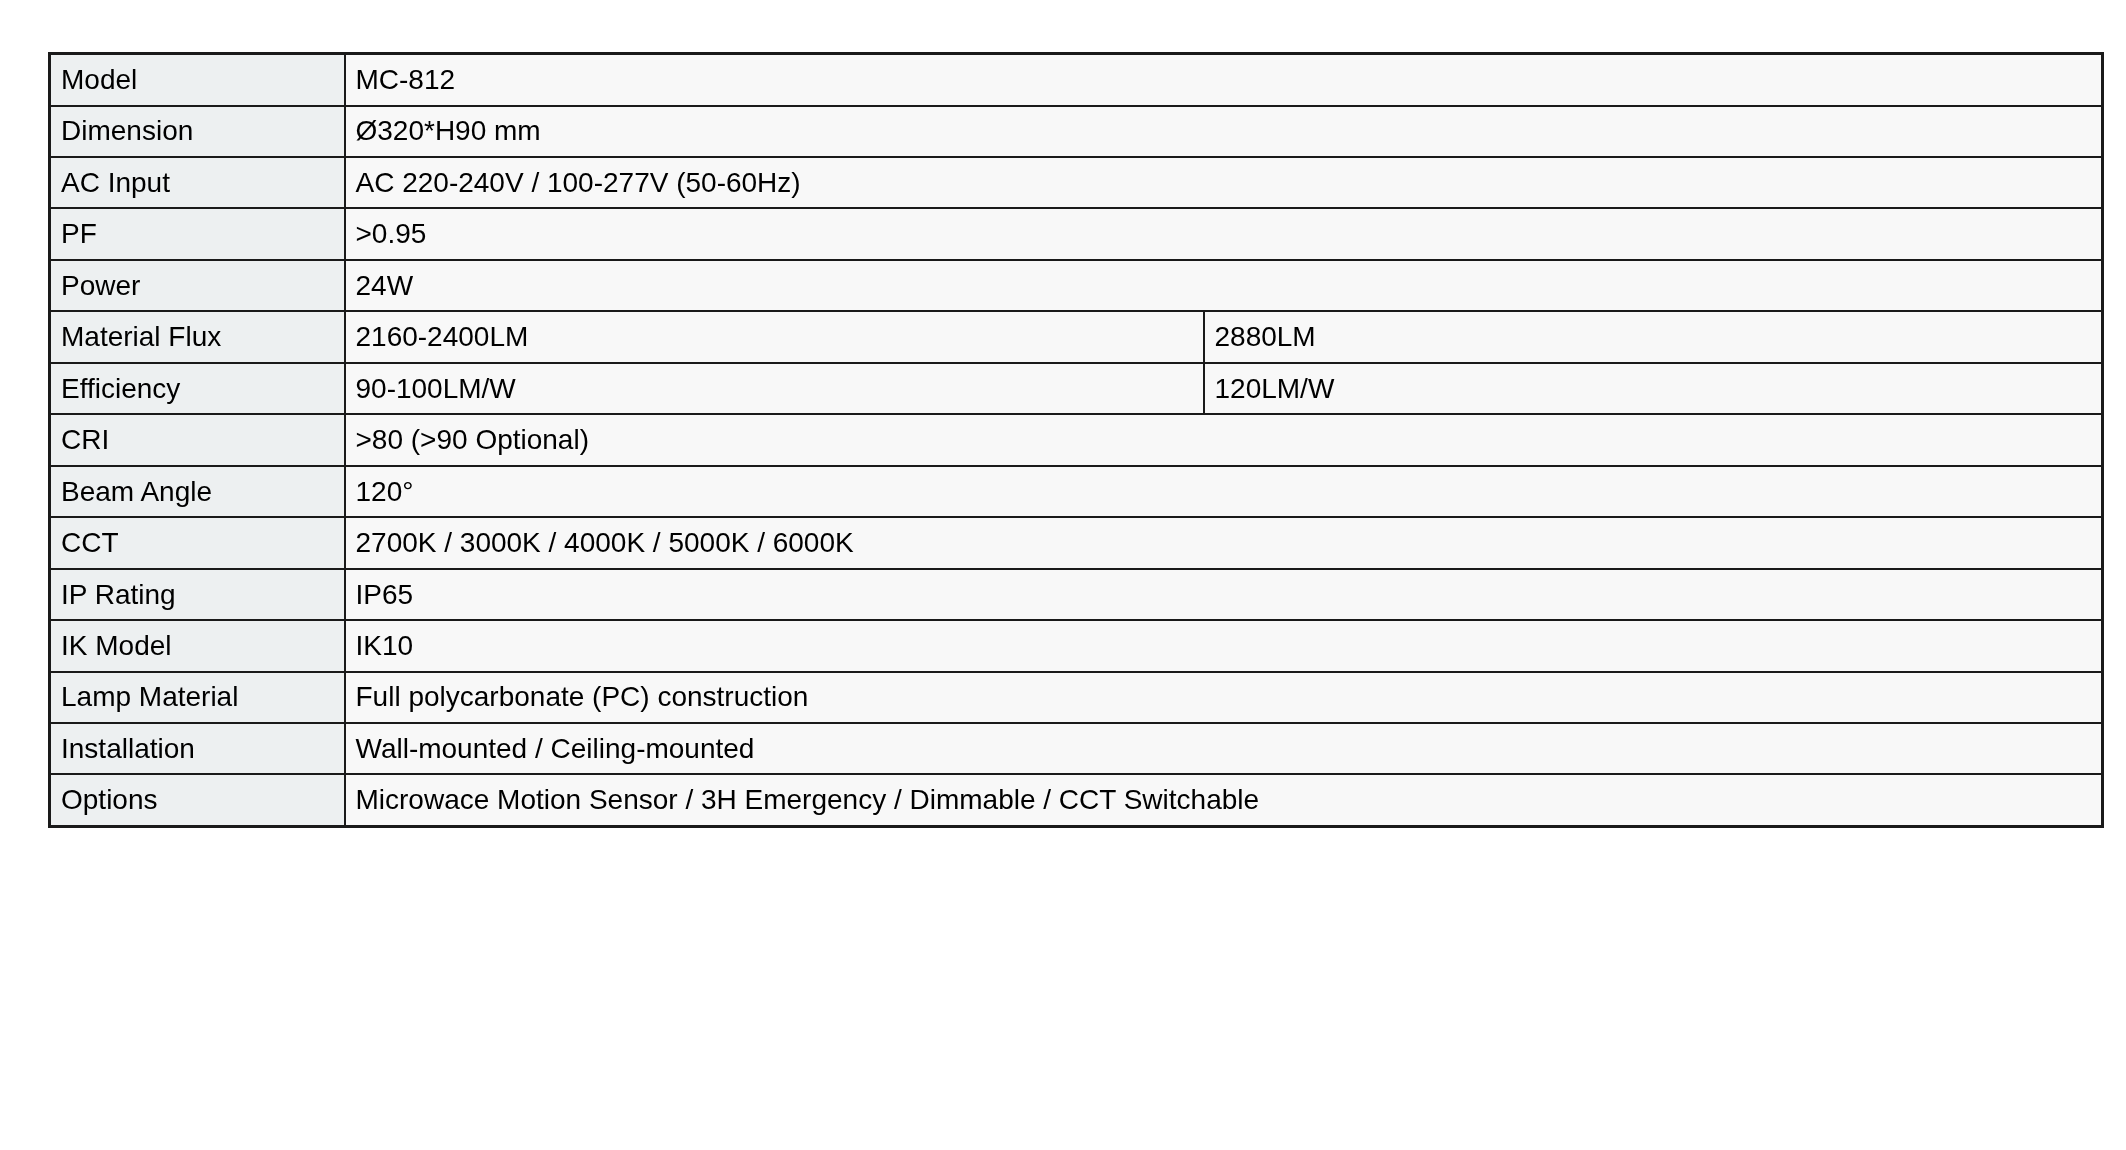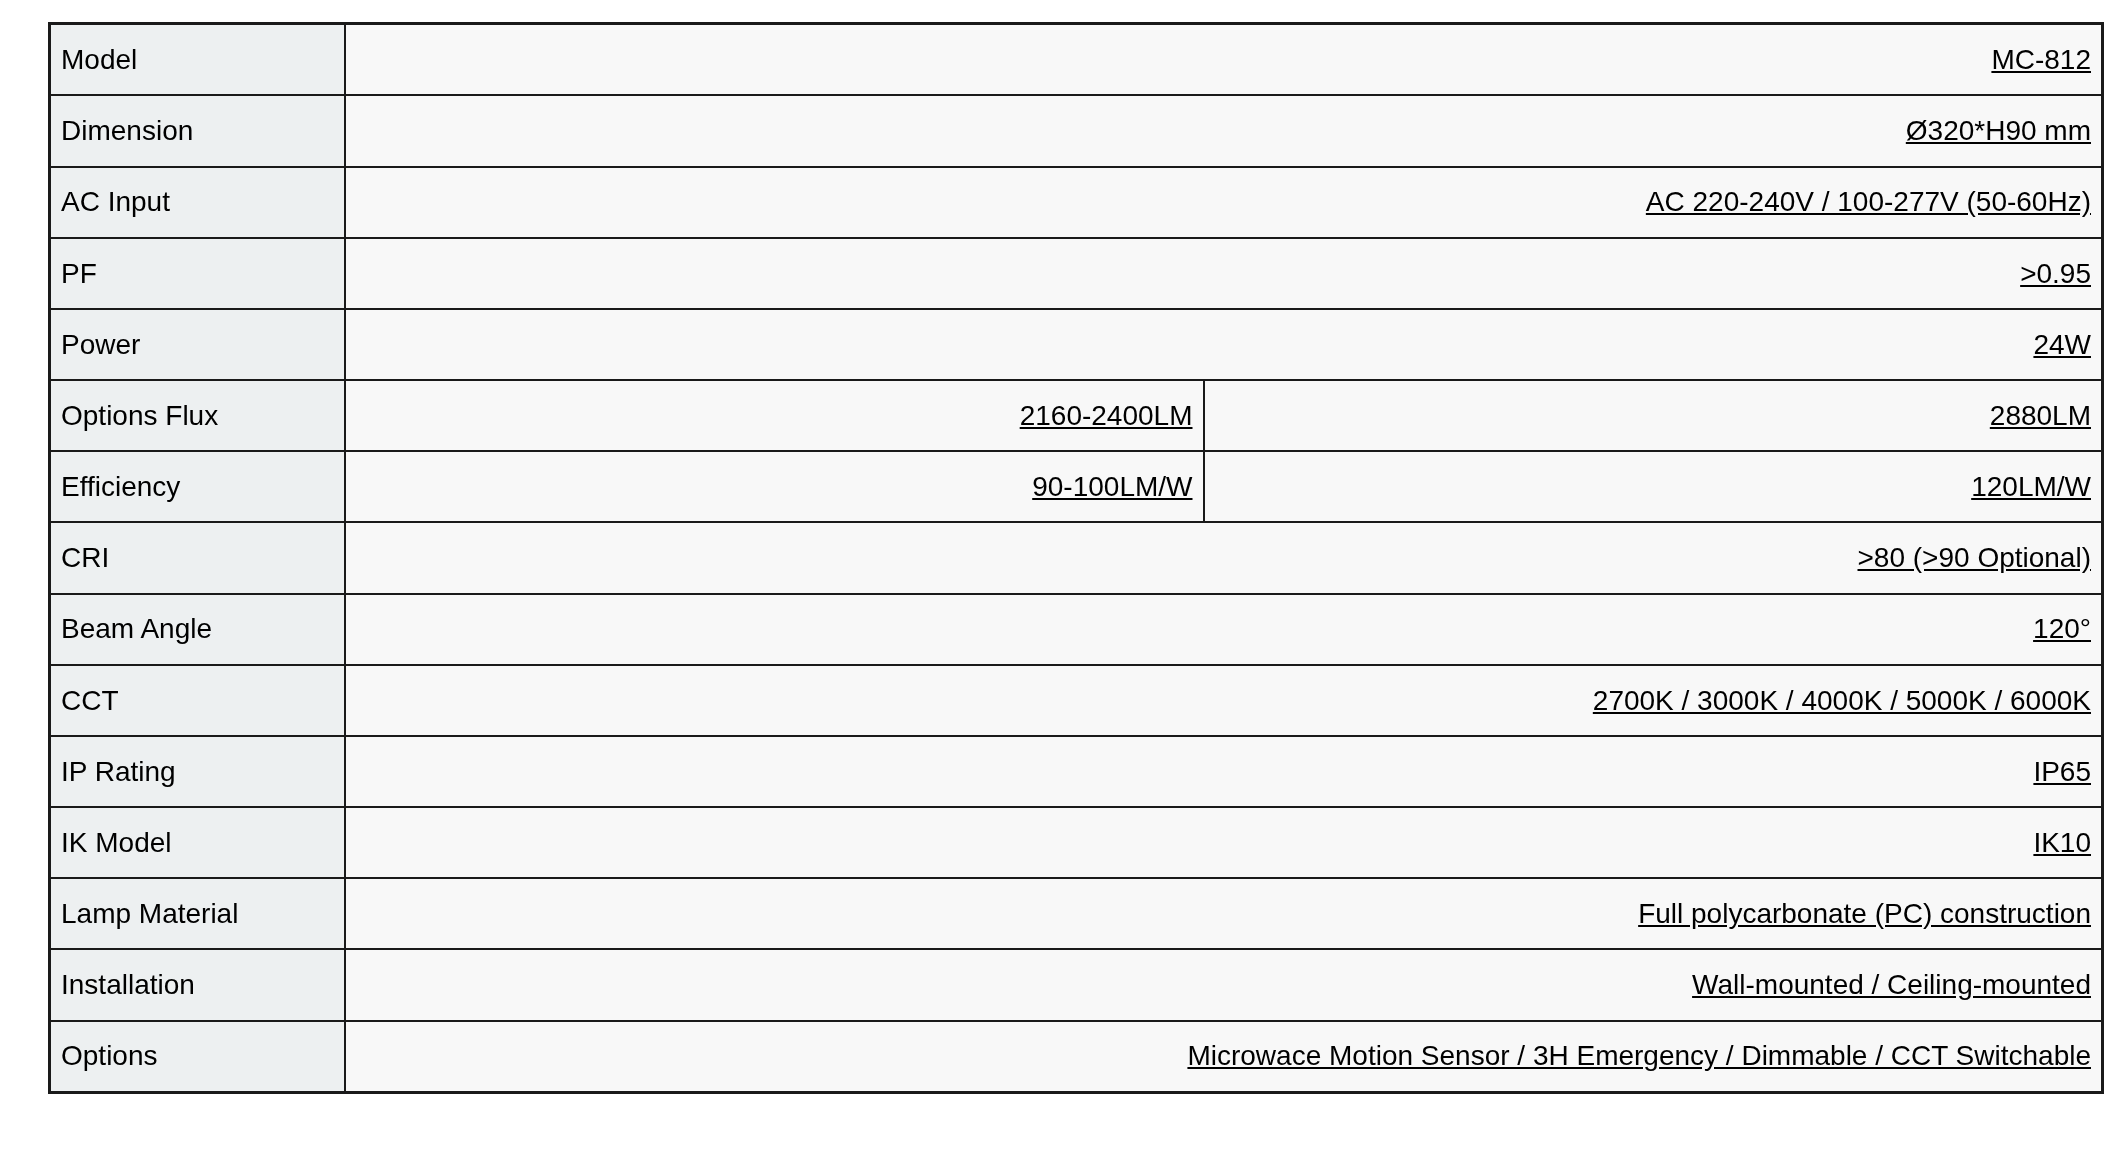--- a/index.html
+++ b/index.html
@@ -14,44 +14,43 @@
     width:2126px;
     height:1150px;
     background:#ffffff;
     font-family:"Liberation Sans", sans-serif;
     color:var(--text-color);
     position:relative;
   }
   table.spec{
     position:absolute;
     left:48px;
-    top:22px;
+    top:52px;
     width:2053px;
-    height:1072px;
+    height:776px;
     border-collapse:collapse;
     table-layout:fixed;
     border:3px solid var(--border-color);
   }
   table.spec td{
     border:2px solid var(--border-color);
     font-size:28px;
     line-height:1.2;
     padding:4px 10px;
     vertical-align:middle;
     white-space:nowrap;
     overflow:hidden;
   }
   td.label{
     background:var(--label-bg);
     text-align:left;
   }
   td.value{
     background:var(--value-bg);
-    text-align:right;
-    text-decoration:underline;
+    text-align:left;
   }
   col.c-label{width:295px;}
   col.c-left{width:859px;}
   col.c-right{width:899px;}
 </style>
 </head>
 <body>
 
 <table class="spec">
   <colgroup>
@@ -74,21 +73,21 @@
     </tr>
     <tr>
       <td class="label">PF</td>
       <td class="value" colspan="2">&gt;0.95</td>
     </tr>
     <tr>
       <td class="label">Power</td>
       <td class="value" colspan="2">24W</td>
     </tr>
     <tr>
-      <td class="label">Options Flux</td>
+      <td class="label">Material Flux</td>
       <td class="value">2160-2400LM</td>
       <td class="value">2880LM</td>
     </tr>
     <tr>
       <td class="label">Efficiency</td>
       <td class="value">90-100LM/W</td>
       <td class="value">120LM/W</td>
     </tr>
     <tr>
       <td class="label">CRI</td>

